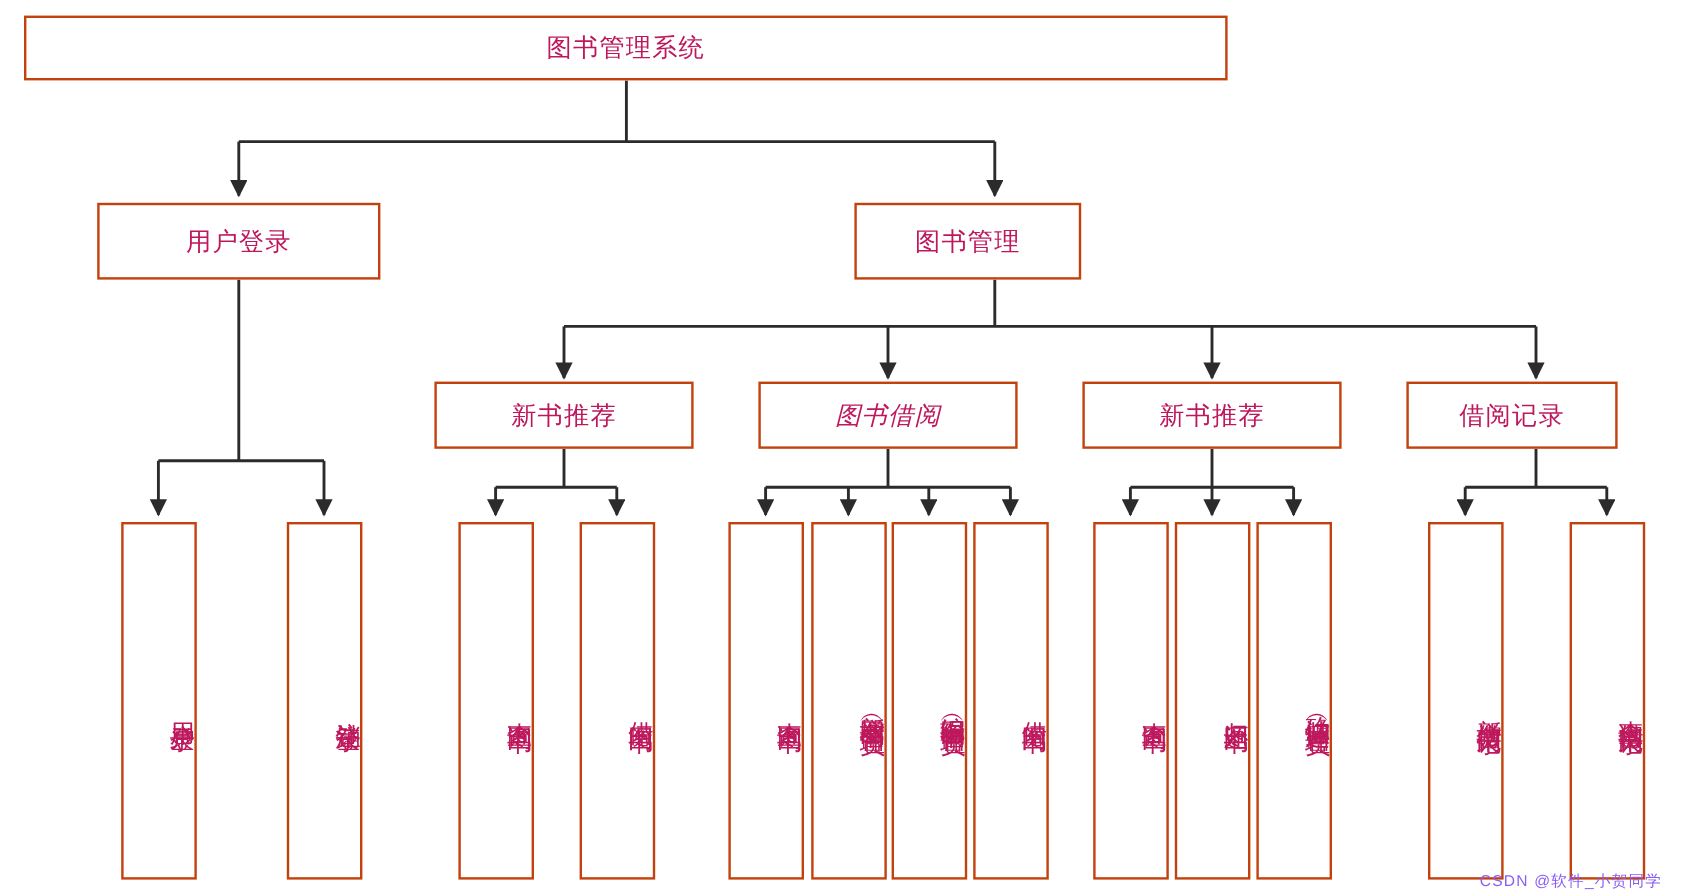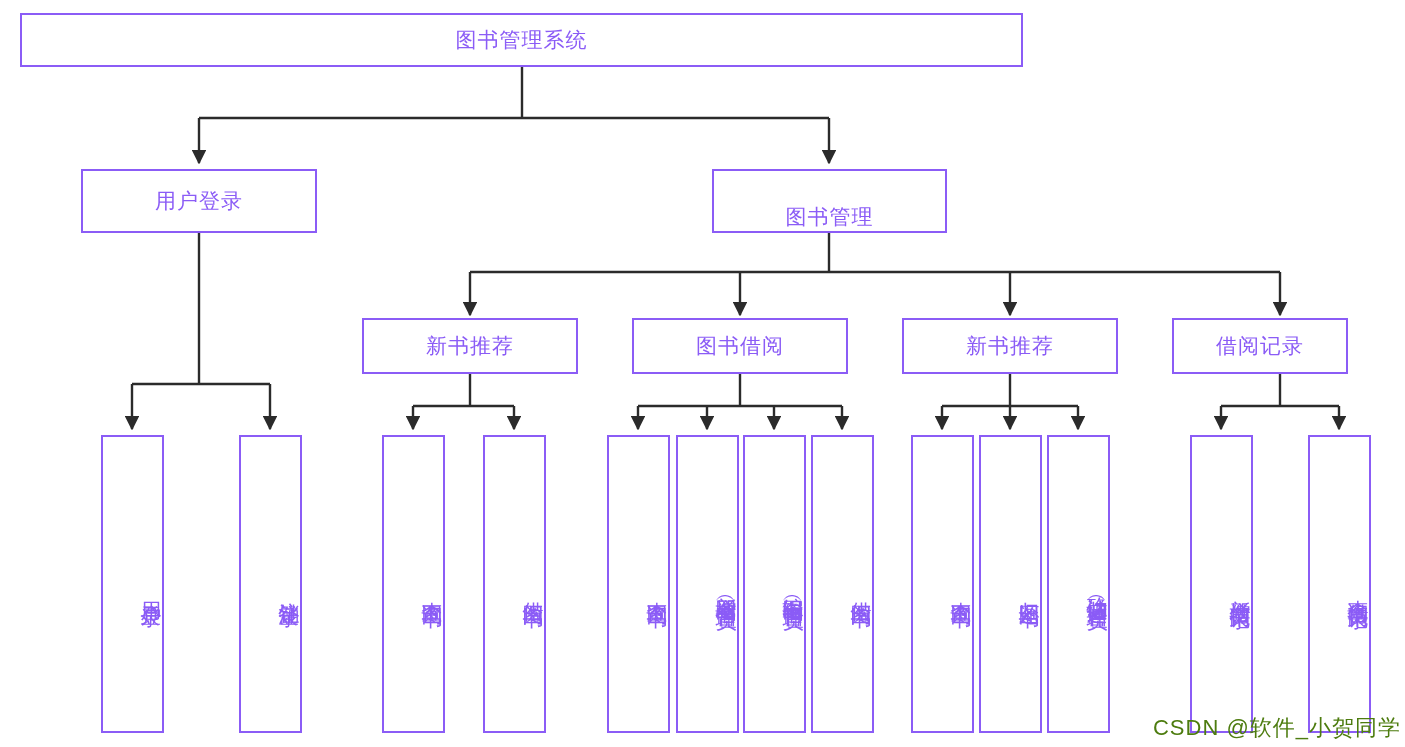--- a/index.html
+++ b/index.html
@@ -22,25 +22,25 @@
     left: 0;
     top: 0;
     width: 1405px;
     height: 747px;
     pointer-events: none;
   }
   .node {
     position: absolute;
     box-sizing: border-box;
     background: #ffffff;
-    border: 2px solid #8b5cf6;
+    border: 2px solid #c2410c;
     display: flex;
     align-items: center;
     justify-content: center;
-    color: #8b5cf6;
+    color: #be185d;
   }
   .node.h {
     font-size: 21px;
     letter-spacing: 1px;
   }
   .node.v {
     font-size: 21px;
     writing-mode: vertical-rl;
     text-orientation: upright;
     align-items: flex-start;
@@ -49,24 +49,24 @@
     letter-spacing: 2px;
     line-height: 1.05;
   }
   .node.v .vtext {
     writing-mode: vertical-rl;
     text-orientation: upright;
     white-space: nowrap;
   }
   .watermark {
     position: absolute;
-    right: 4px;
+    right: 20px;
     bottom: 4px;
-    font-size: 22px;
-    color: #4d7c0f;
+    font-size: 13px;
+    color: #8b5cf6;
     letter-spacing: 1px;
     white-space: nowrap;
   }
 </style>
 </head>
 <body>
 
 <div id="canvas">
 
   <svg id="edges" viewBox="0 0 1405 747" xmlns="http://www.w3.org/2000/svg">
@@ -121,28 +121,28 @@
     </g>
   </svg>
 
   <div class="node h" style="left:20px; top:13px; width:1003px; height:54px;">
     <span>图书管理系统</span>
   </div>
 
   <div class="node h" style="left:81px; top:169px; width:236px; height:64px;">
     <span>用户登录</span>
   </div>
-  <div class="node h" style="left:712px; top:169px; width:235px; height:64px;align-items:flex-end;">
+  <div class="node h" style="left:712px; top:169px; width:189px; height:64px;">
     <span>图书管理</span>
   </div>
 
   <div class="node h" style="left:362px; top:318px; width:216px; height:56px;">
     <span>新书推荐</span>
   </div>
-  <div class="node h" style="left:632px; top:318px; width:216px; height:56px;">
+  <div class="node h" style="left:632px; top:318px; width:216px; height:56px;font-style:italic;">
     <span>图书借阅</span>
   </div>
   <div class="node h" style="left:902px; top:318px; width:216px; height:56px;">
     <span>新书推荐</span>
   </div>
   <div class="node h" style="left:1172px; top:318px; width:176px; height:56px;">
     <span>借阅记录</span>
   </div>
 
   <div class="node v" style="left:101px; top:435px; width:63px; height:298px;">

